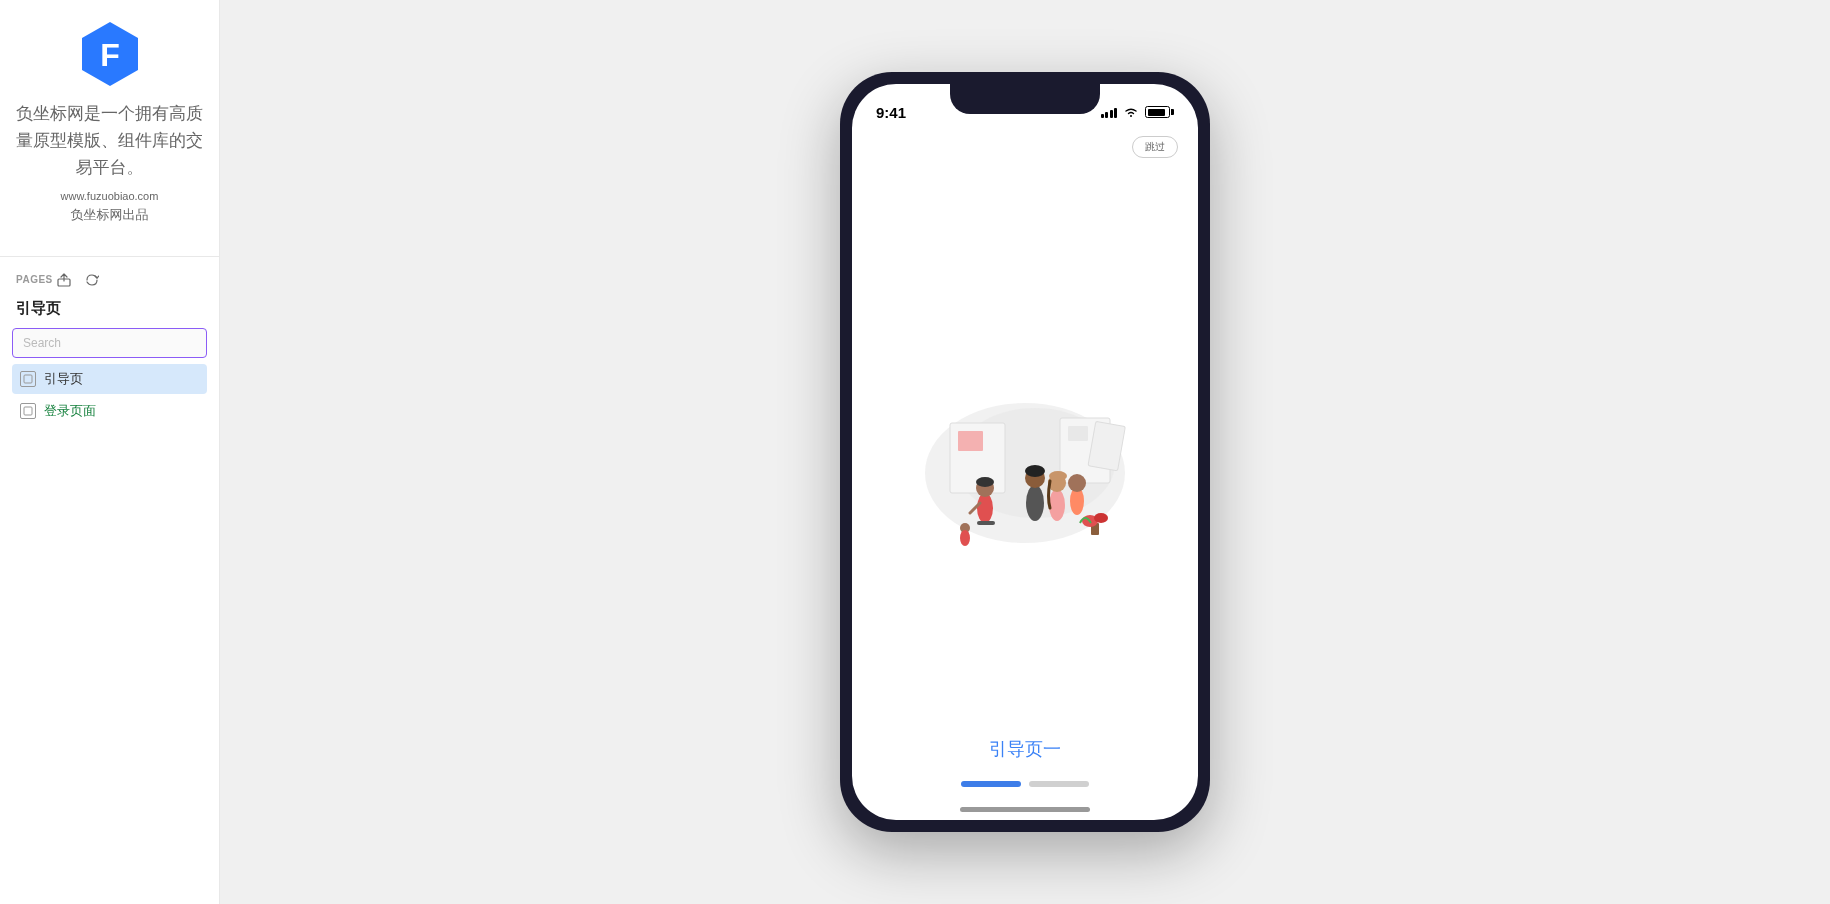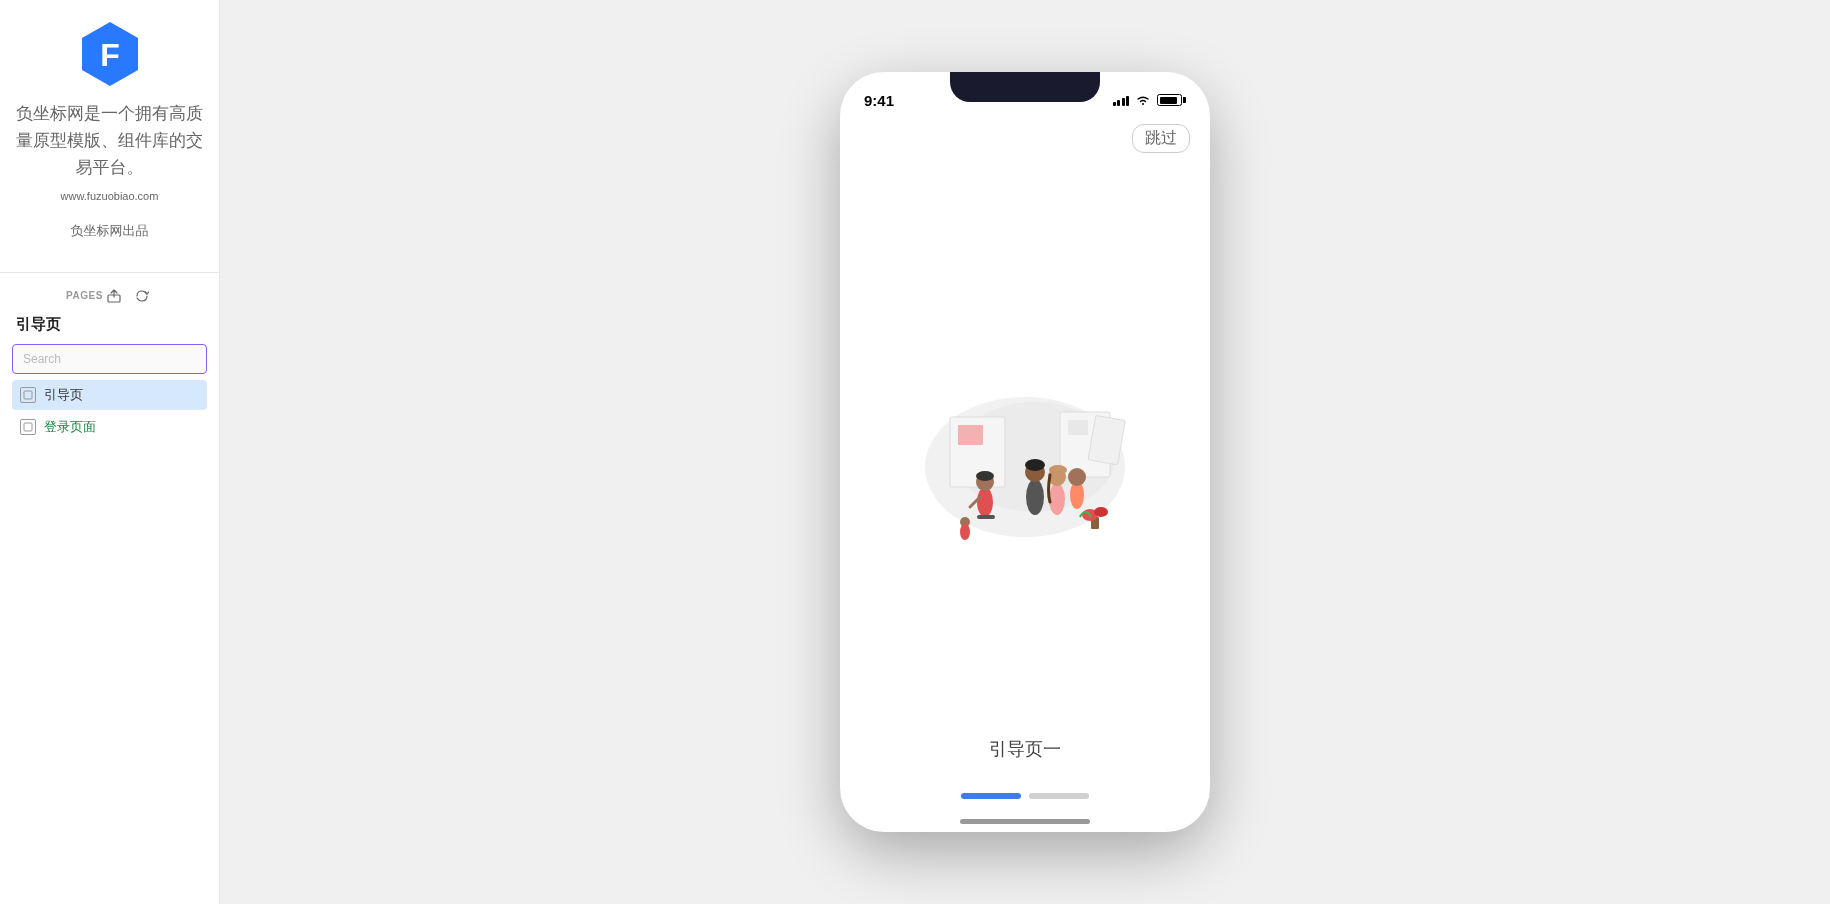--- a/index.html
+++ b/index.html
@@ -43,21 +43,21 @@
       color: #666;
       text-align: center;
       line-height: 1.6;
       padding: 0 16px;
       margin-bottom: 8px;
     }
 
     .logo-url {
       font-size: 11px;
       color: #666;
-      margin-bottom: 20px;
+      margin-bottom: 4px;
     }
 
     .logo-brand {
       font-size: 13px;
       color: #666;
       margin-bottom: 16px;
     }
 
     .sidebar-divider {
       width: 100%;
@@ -67,21 +67,21 @@
     }
 
     .pages-section {
       width: 100%;
       padding: 0 12px;
     }
 
     .pages-header {
       display: flex;
       align-items: center;
-      justify-content: center;
+      justify-content: flex-start;
       margin-bottom: 8px;
       padding: 0 4px;
     }
 
     .pages-label {
       font-size: 10px;
       color: #999;
       letter-spacing: 0.5px;
       font-weight: 600;
     }
@@ -167,20 +167,21 @@
       background: #f0f0f0;
       position: relative;
     }
 
     
     .phone-mockup {
       width: 370px;
       height: 760px;
       background: #1a1a2e;
       border-radius: 52px;
+      padding: 12px;
       box-shadow: 0 20px 60px rgba(0,0,0,0.3);
       position: relative;
     }
 
     .phone-screen {
       width: 100%;
       height: 100%;
       background: #fff;
       border-radius: 44px;
       overflow: hidden;
@@ -268,21 +269,21 @@
     }
 
     
     .skip-btn {
       position: absolute;
       top: 52px;
       right: 20px;
       border: 1px solid #ccc;
       border-radius: 12px;
       padding: 3px 12px;
-      font-size: 16px;
+      font-size: 10px;
       color: #666;
       background: transparent;
       cursor: pointer;
     }
 
     
     .phone-content {
       flex: 1;
       display: flex;
       flex-direction: column;
@@ -305,22 +306,22 @@
     
     .illustration-svg {
       width: 260px;
       height: 260px;
     }
 
     
     .page-main-title {
       font-size: 18px;
       font-weight: 500;
-      color: #404040;
-      margin-bottom: 32px;
+      color: #3b82f6;
+      margin-bottom: 20px;
       margin-top: 10px;
     }
 
     
     .progress-dots {
       display: flex;
       align-items: center;
       gap: 8px;
       margin-bottom: 20px;
     }

